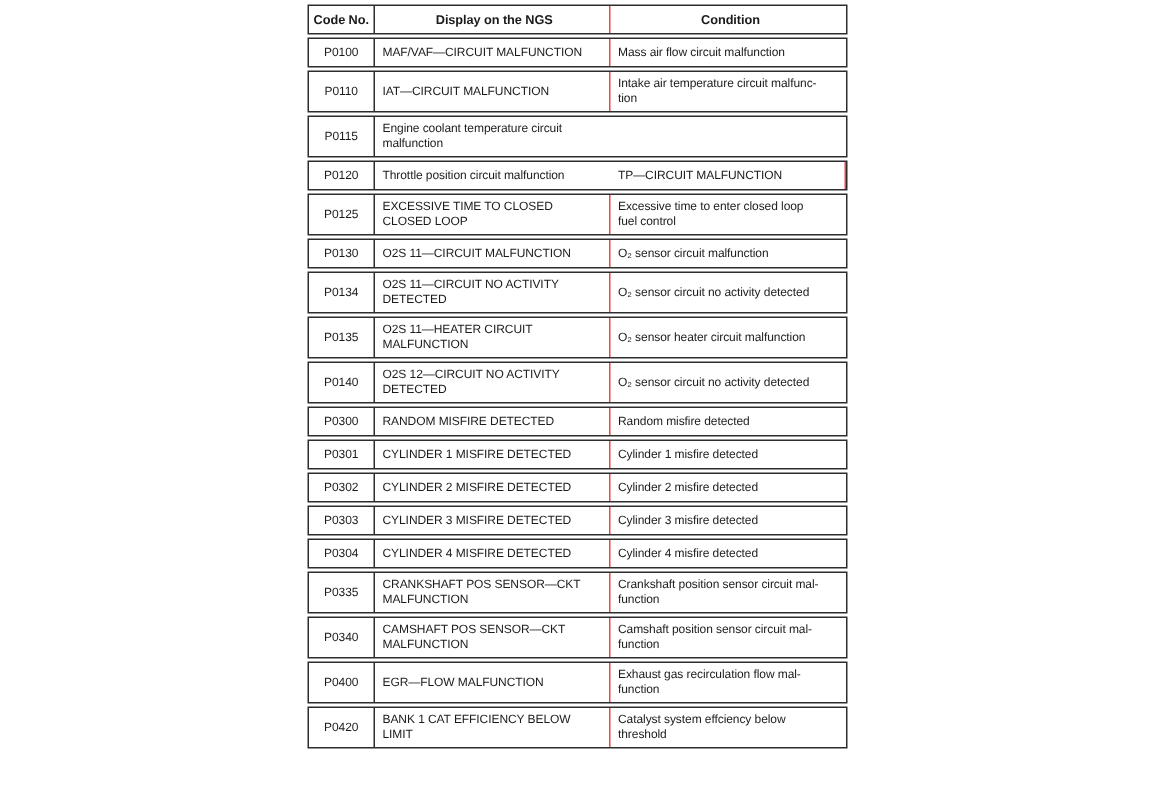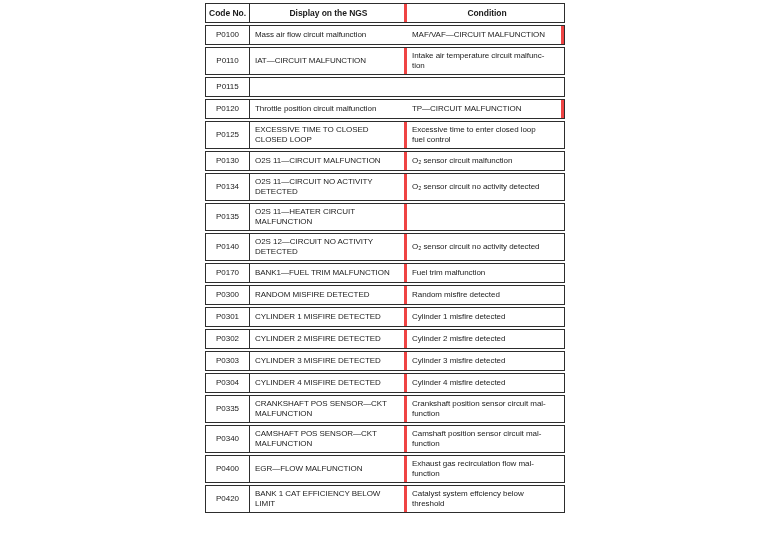--- a/index.html
+++ b/index.html
@@ -38,21 +38,21 @@
   }
   .c-code {
     width: 44px;
     justify-content: center;
     text-align: left;
     border-right: 1px solid #2d2d2d;
     padding: 3px 2px;
   }
   .c-display {
     width: 157px;
-    border-right: 3px solid #ef4444;
+    border-right: 1px solid #ef4444;
     white-space: pre-line;
   }
   .c-cond {
     flex: 1;
     white-space: pre-line;
   }
   .t-row.header .cell {
     font-weight: bold;
     font-size: 8.5px;
     justify-content: center;
@@ -64,31 +64,33 @@
 
 <div class="page">
   <div class="dtc-table" id="dtc-table">
     <div class="t-row header">
       <div class="cell c-code">Code No.</div>
       <div class="cell c-display">Display on the NGS</div>
       <div class="cell c-cond">Condition</div>
     </div>
   <div class="t-row">
       <div class="cell c-code">P0100</div>
+      <div class="cell c-display">MAF/VAF—CIRCUIT MALFUNCTION</div>
       <div class="cell c-cond">Mass air flow circuit malfunction</div>
-      <div class="cell c-display">MAF/VAF—CIRCUIT MALFUNCTION</div>
     </div>
       <div class="t-row">
       <div class="cell c-code">P0110</div>
       <div class="cell c-display">IAT—CIRCUIT MALFUNCTION</div>
       <div class="cell c-cond">Intake air temperature circuit malfunc-
 tion</div>
     </div>
       <div class="t-row">
       <div class="cell c-code">P0115</div>
+      <div class="cell c-cond">Engine coolant temperature circuit
+malfunction</div>
     </div>
       <div class="t-row">
       <div class="cell c-code">P0120</div>
       <div class="cell c-cond">Throttle position circuit malfunction</div>
       <div class="cell c-display">TP—CIRCUIT MALFUNCTION</div>
     </div>
       <div class="t-row">
       <div class="cell c-code">P0125</div>
       <div class="cell c-display">EXCESSIVE TIME TO CLOSED
 CLOSED LOOP</div>
@@ -103,31 +105,27 @@
       <div class="t-row">
       <div class="cell c-code">P0134</div>
       <div class="cell c-display">O2S 11—CIRCUIT NO ACTIVITY
 DETECTED</div>
       <div class="cell c-cond">O₂ sensor circuit no activity detected</div>
     </div>
       <div class="t-row">
       <div class="cell c-code">P0135</div>
       <div class="cell c-display">O2S 11—HEATER CIRCUIT
 MALFUNCTION</div>
+      <div class="cell c-cond">O₂ sensor heater circuit malfunction</div>
     </div>
       <div class="t-row">
       <div class="cell c-code">P0140</div>
       <div class="cell c-display">O2S 12—CIRCUIT NO ACTIVITY
 DETECTED</div>
       <div class="cell c-cond">O₂ sensor circuit no activity detected</div>
-    </div>
-      <div class="t-row">
-      <div class="cell c-code">P0170</div>
-      <div class="cell c-display">BANK1—FUEL TRIM MALFUNCTION</div>
-      <div class="cell c-cond">Fuel trim malfunction</div>
     </div>
       <div class="t-row">
       <div class="cell c-code">P0300</div>
       <div class="cell c-display">RANDOM MISFIRE DETECTED</div>
       <div class="cell c-cond">Random misfire detected</div>
     </div>
       <div class="t-row">
       <div class="cell c-code">P0301</div>
       <div class="cell c-display">CYLINDER 1 MISFIRE DETECTED</div>
       <div class="cell c-cond">Cylinder 1 misfire detected</div>

